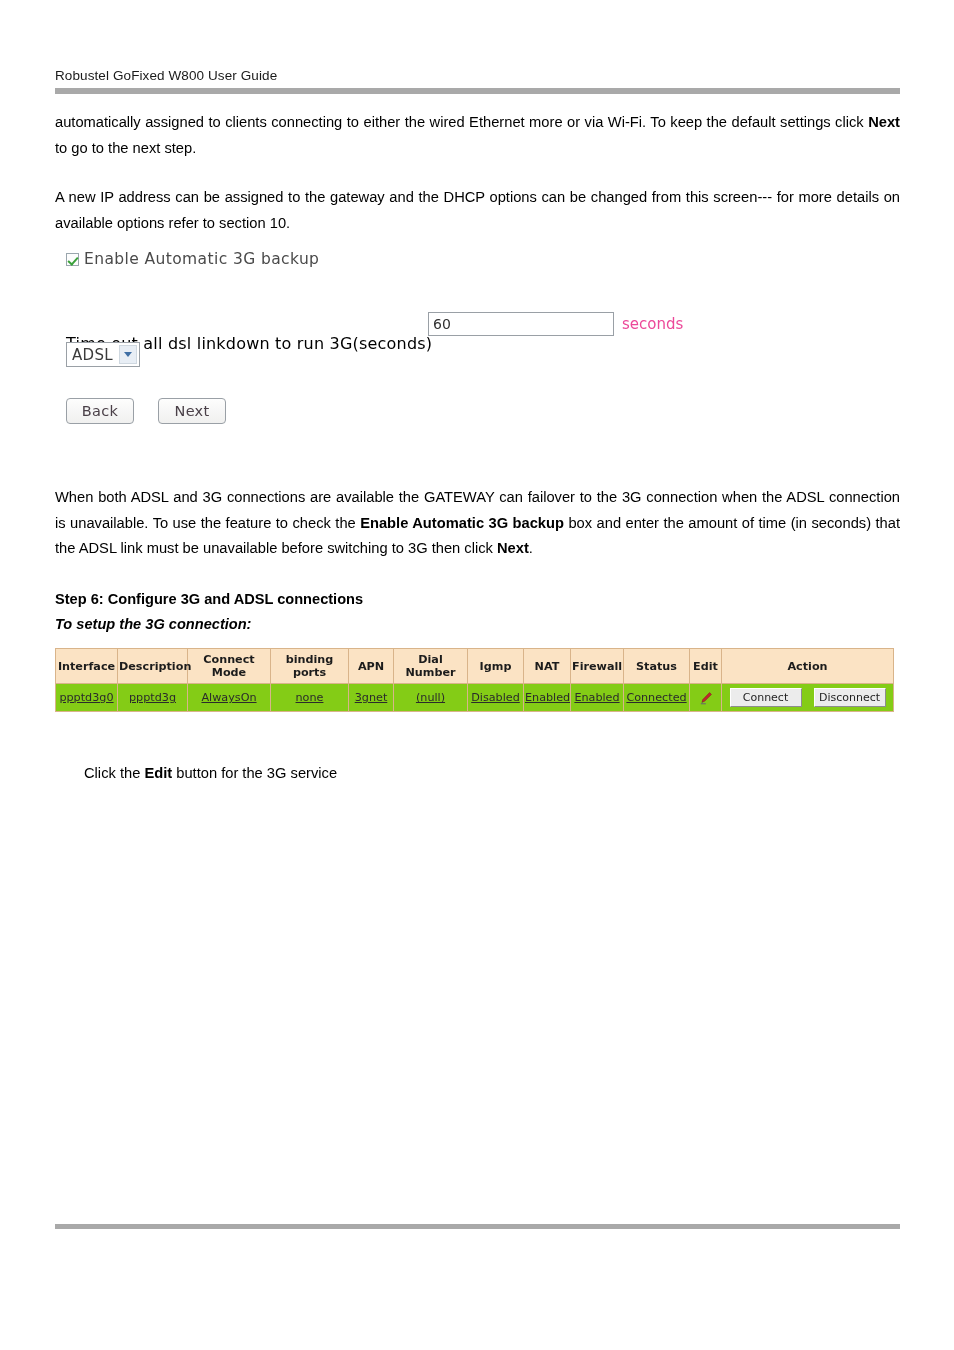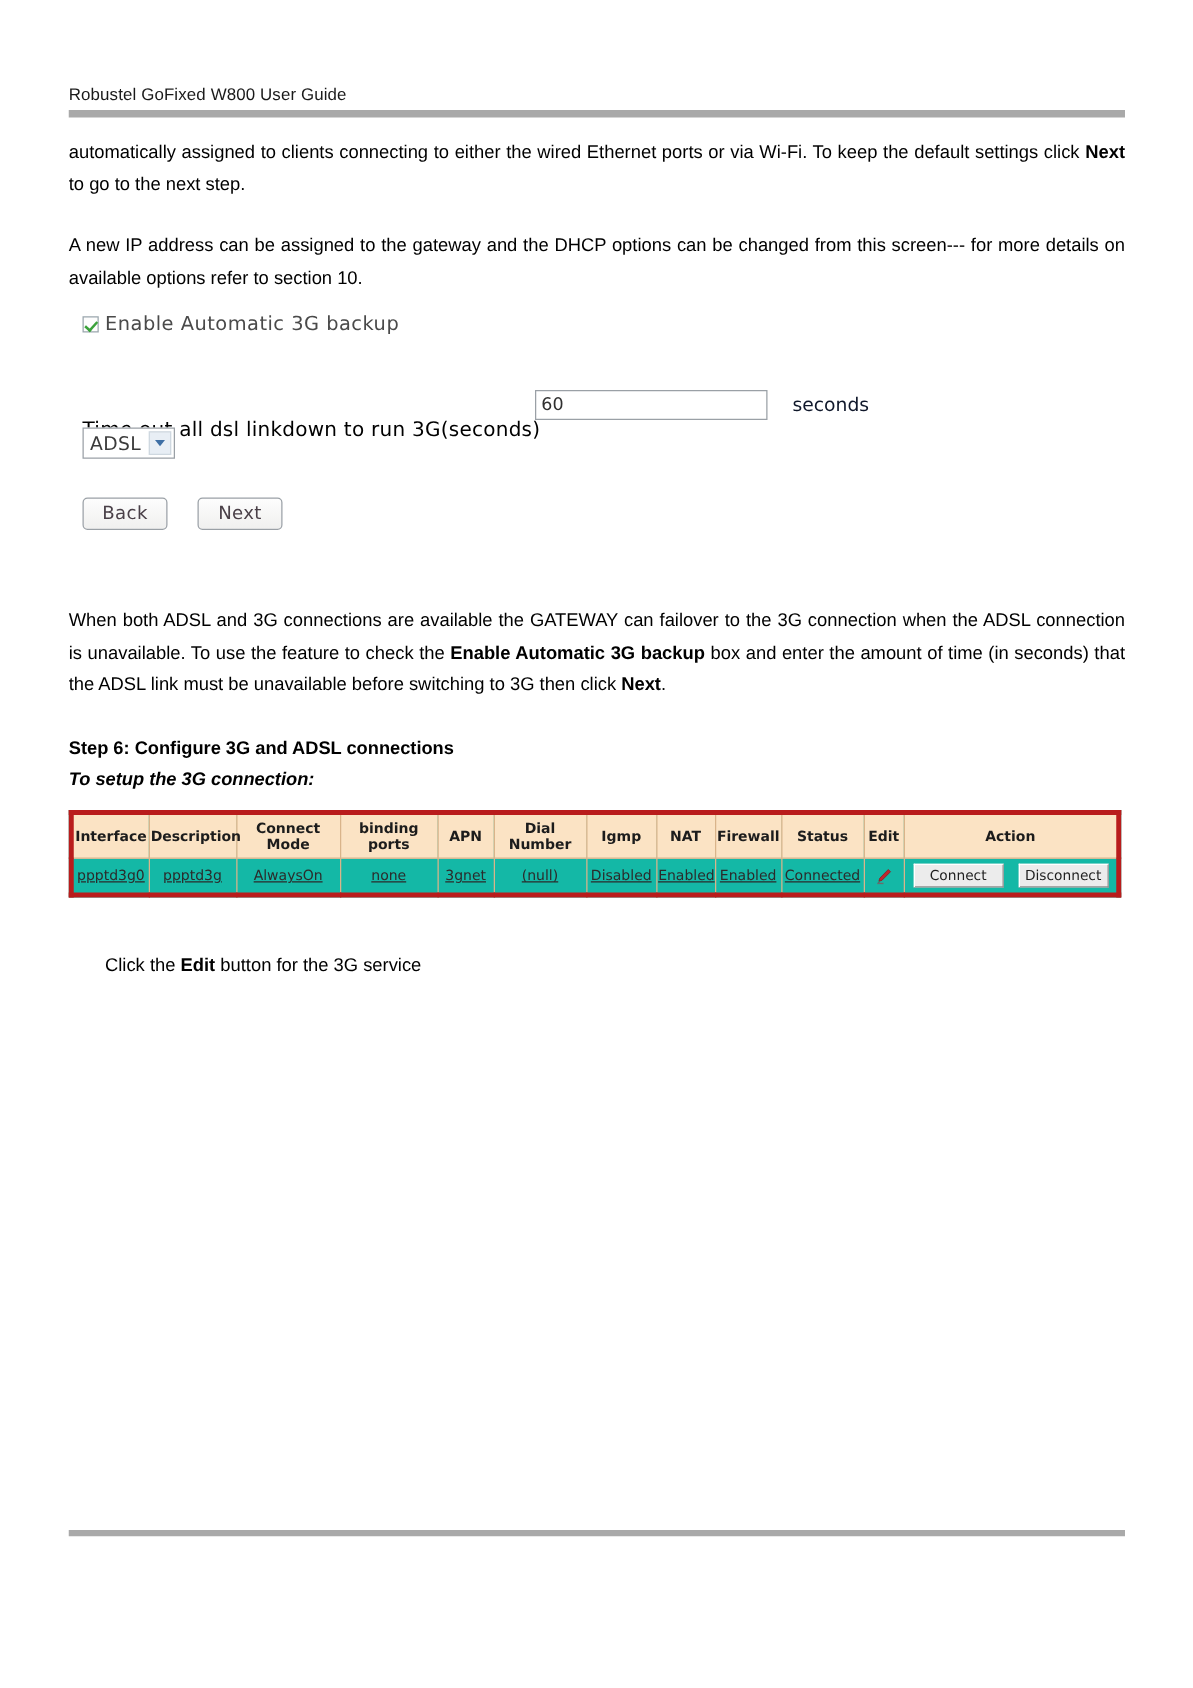--- a/index.html
+++ b/index.html
@@ -155,22 +155,22 @@
     box-sizing: border-box;
     font-family: "DejaVu Sans", sans-serif;
     font-size: 14px;
     color: #303030;
     padding: 0 4px;
     line-height: 22px;
     outline: none;
   }
   .ui-unit {
     font-size: 15px;
-    color: #0f172a;
-    margin-left: 20px;
+    color: #ec4899;
+    margin-left: 8px;
     white-space: nowrap;
   }
 
   .ui-row-wan {
     position: absolute;
     left: 6px;
     top: 96px;
     display: flex;
     align-items: center;
   }
@@ -255,22 +255,22 @@
     font-weight: bold;
     color: #1c1c1c;
     margin-bottom: 7px;
     white-space: nowrap;
   }
   table.ui-table {
     border-collapse: collapse;
     width: 838px;
     table-layout: fixed;
     font-family: "DejaVu Sans", sans-serif;
-    background: #14b8a6;
-    border: 4px solid #b91c1c;
+    background: #84cc16;
+    border: 1px solid #b91c1c;
   }
   table.ui-table th {
     background: #fbe3c4;
     border: 1px solid #d9b48a;
     font-size: 11.2px;
     font-weight: bold;
     color: #1c1c1c;
     padding: 4px 1px;
     text-align: center;
     line-height: 13px;
@@ -344,21 +344,21 @@
 </head>
 <body>
 
 <div class="page">
 
   <div class="doc-header">
     <div class="doc-header-title">Robustel GoFixed W800 User Guide</div>
   </div>
   <div class="rule-top"></div>
 
-  <div class="body-text" id="para1"><span>automatically assigned to clients connecting to either the wired Ethernet ports or via Wi-Fi. To keep the default settings click </span><b>Next</b><span> to go to the next step.</span></div>
+  <div class="body-text" id="para1"><span>automatically assigned to clients connecting to either the wired Ethernet more or via Wi-Fi. To keep the default settings click </span><b>Next</b><span> to go to the next step.</span></div>
 
   <div class="body-text" id="para2">A new IP address can be assigned to the gateway and the DHCP options can be changed from this screen--- for more details on available options refer to section 10.</div>
 
   <div class="ui-form">
 
     <div class="ui-checkbox-row">
       <span class="cb"></span>
       <span class="cb-label">Enable Automatic 3G backup</span>
     </div>
 

